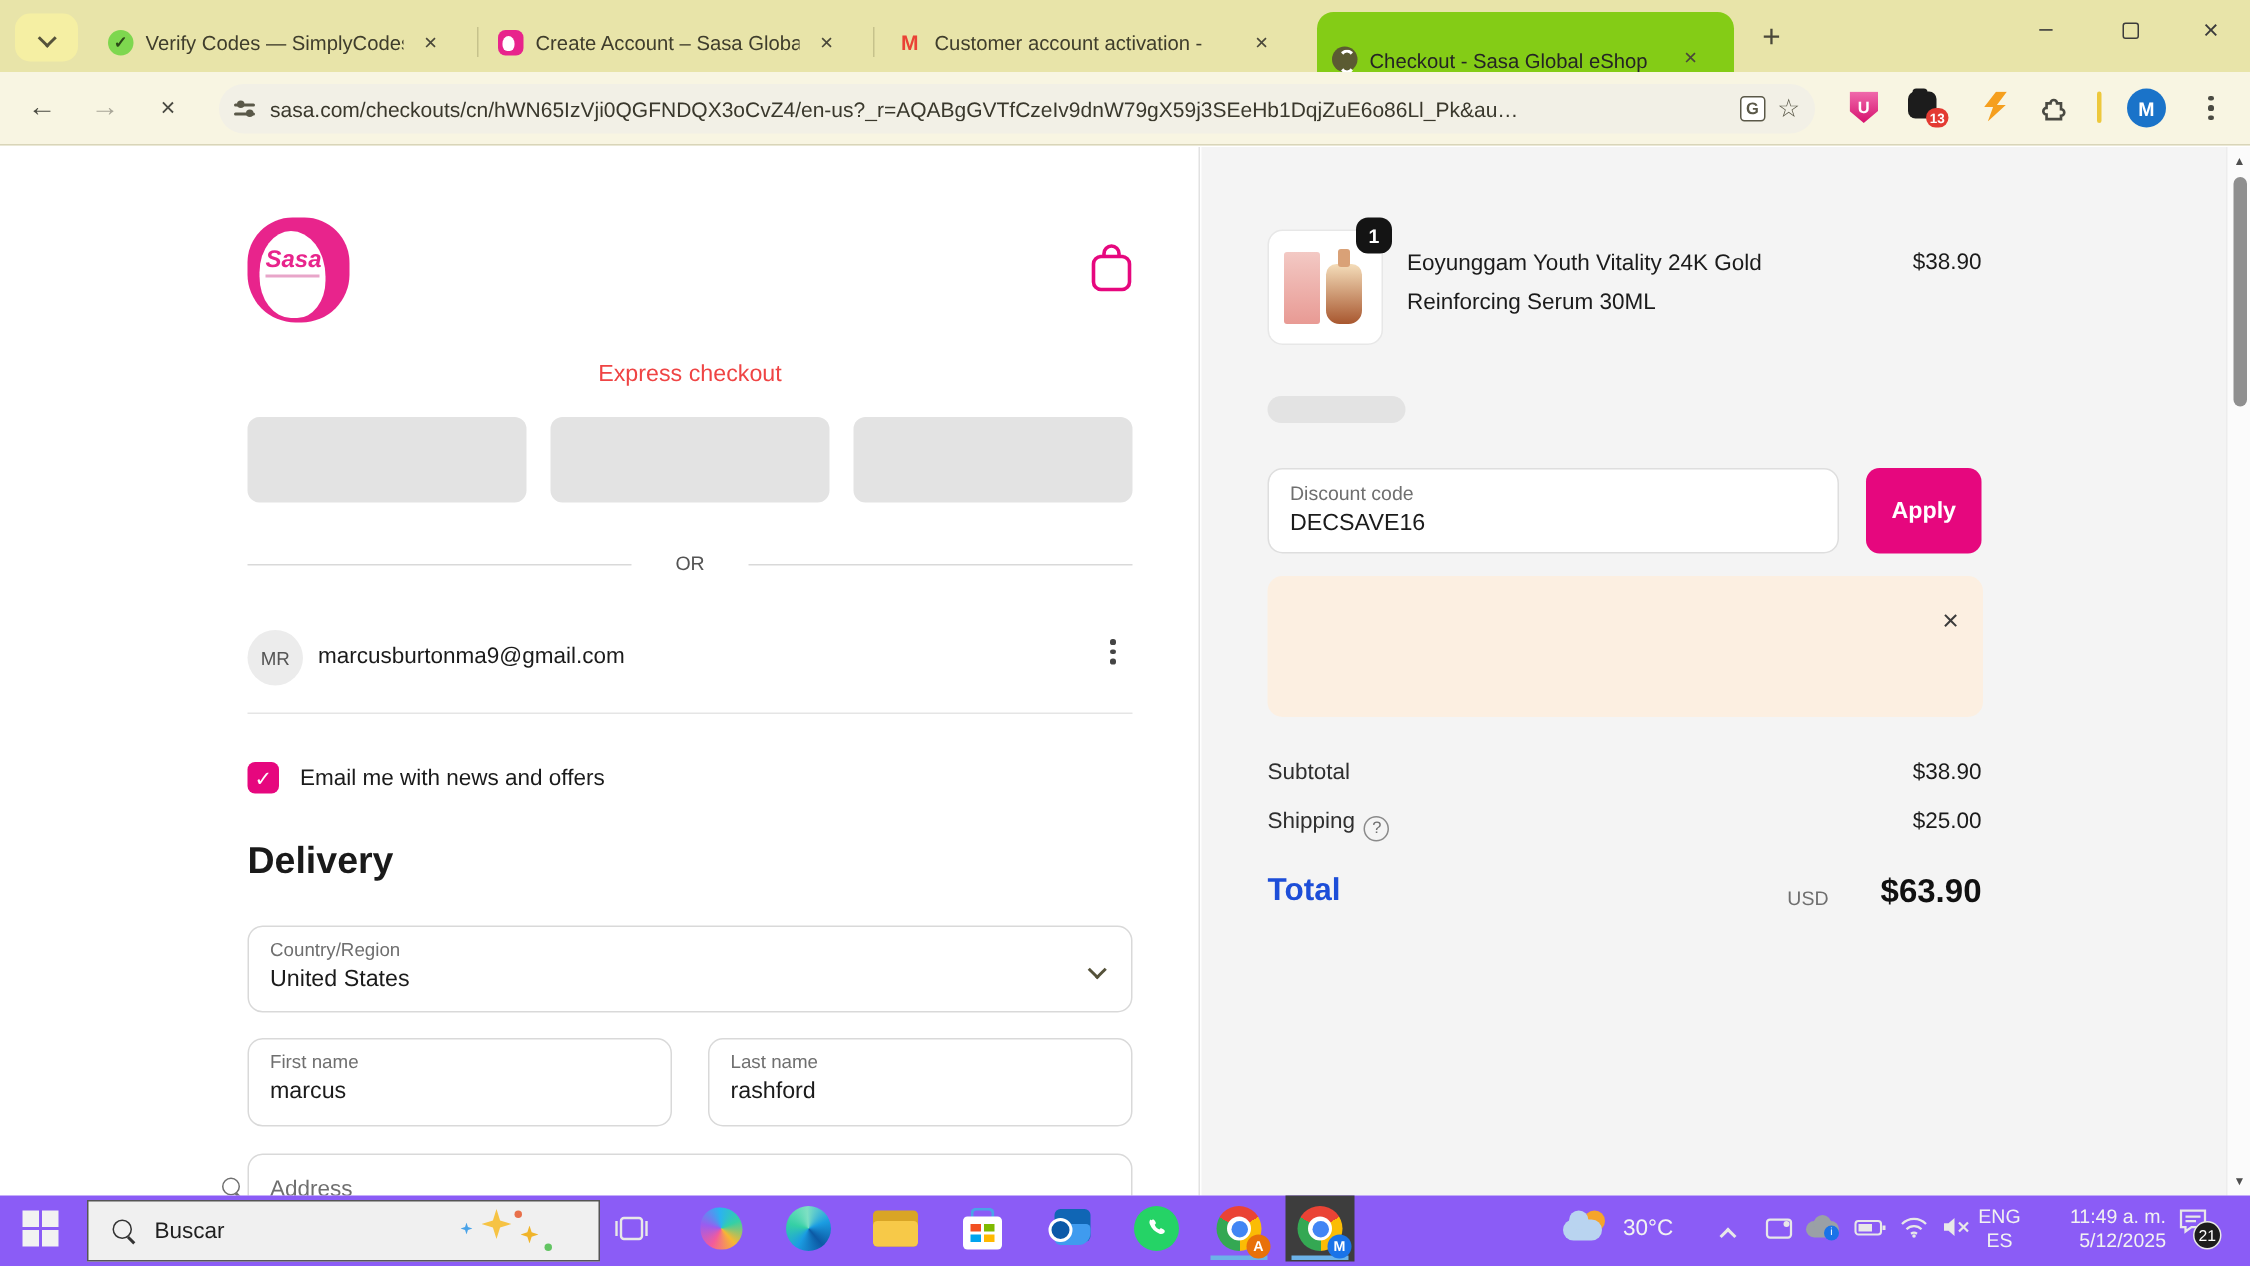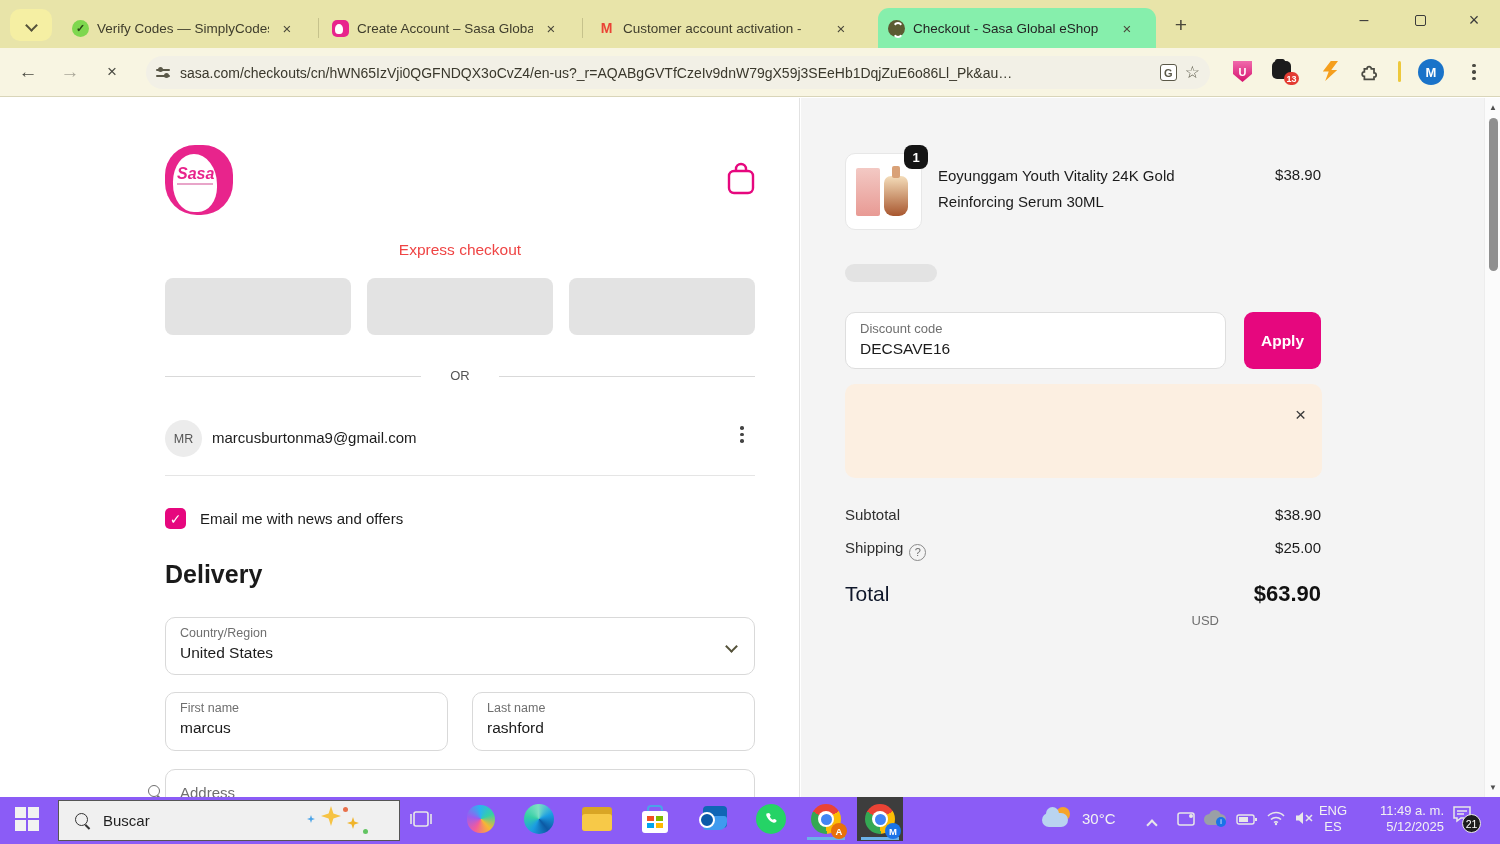--- a/index.html
+++ b/index.html
@@ -12,21 +12,21 @@
   .tab-search { left:10px; top:9px; width:42px; height:32px; background:#f5efa3; border-radius:10px;
                 display:flex; align-items:center; justify-content:center; }
   .chev { width:9px; height:9px; border-right:2px solid #55523a; border-bottom:2px solid #55523a;
           transform:rotate(45deg); display:inline-block; }
   .tab { position:absolute; top:8px; height:40px; display:flex; align-items:center; gap:8px;
          padding:0 10px; color:#3f3d2c; font-size:13.5px; }
   .tab .title { overflow:hidden; white-space:nowrap; }
   .tab-close { color:#4a483a; font-size:15px; width:20px; height:20px; border-radius:50%;
                display:flex; align-items:center; justify-content:center; cursor:default; }
   .tab-sep { position:absolute; top:18px; width:1px; height:20px; background:#c6c28c; }
-  .tab.active { background:#86efac; border-radius:11px 11px 0 0; color:#242424; }
+  .tab.active { background:#84cc16; border-radius:11px 11px 0 0; color:#242424;align-items:flex-end; }
   .favicon { width:17px; height:17px; flex:0 0 auto; border-radius:50%; position:relative; }
   .fav-simply { background:#7ed74f; color:#2c4a18; font-size:11px; font-weight:bold; display:flex; align-items:center; justify-content:center; }
   .fav-sasa { background:#e8248c; border-radius:5px; }
   .fav-sasa::after { content:""; position:absolute; left:3px; top:4px; width:8px; height:10px; background:#fff; border-radius:50% 50% 40% 40%; }
   .fav-gmail { background:transparent; color:#ea4335; font-weight:bold; font-size:14px; display:flex; align-items:center; justify-content:center; border-radius:0; }
   .fav-globe { background:#5b5b32; }
   .fav-globe::after { content:""; position:absolute; left:4px; top:2px; width:8px; height:12px; border:2px solid #fff; border-radius:50%; border-color:#fff transparent #fff transparent; }
   .win-btn { top:0px; width:46px; height:40px; display:flex; align-items:center; justify-content:center; color:#3b3b3b; font-size:16px; }
   .win-max-glyph { width:11px; height:11px; border:1.5px solid #3b3b3b; border-radius:2px; }
 
@@ -291,22 +291,22 @@
       </div>
 
       <div class="abs row-label" style="left:44px; top:408px;">Subtotal</div>
       <div class="abs row-val" style="left:400px; top:408px; width:120px;">$38.90</div>
 
       <div class="abs row-label" style="left:44px; top:441px;">
         <span>Shipping</span><span class="help-circ">?</span>
       </div>
       <div class="abs row-val" style="left:400px; top:441px; width:120px;">$25.00</div>
 
-      <div class="abs" style="left:44px; top:484px; font-size:21px; font-weight:normal; color:#0f172a;">Total</div>
-      <div class="abs" style="left:358px; top:515px; width:60px; text-align:right; font-size:13px; color:#6f6f6f;">USD</div>
+      <div class="abs" style="left:44px; top:484px; font-size:21px; font-weight:bold; color:#1d4ed8;">Total</div>
+      <div class="abs" style="left:358px; top:493px; width:60px; text-align:right; font-size:13px; color:#6f6f6f;">USD</div>
       <div class="abs" style="left:420px; top:483px; width:100px; text-align:right; font-size:22px; font-weight:bold; color:#111;">$63.90</div>
     </div>
 
     <div id="scrollbar">
       <div class="abs sb-arrow" style="top:5px;">▲</div>
       <div class="abs sb-thumb"></div>
       <div class="abs sb-arrow" style="bottom:5px;">▼</div>
     </div>
   </div>
 

